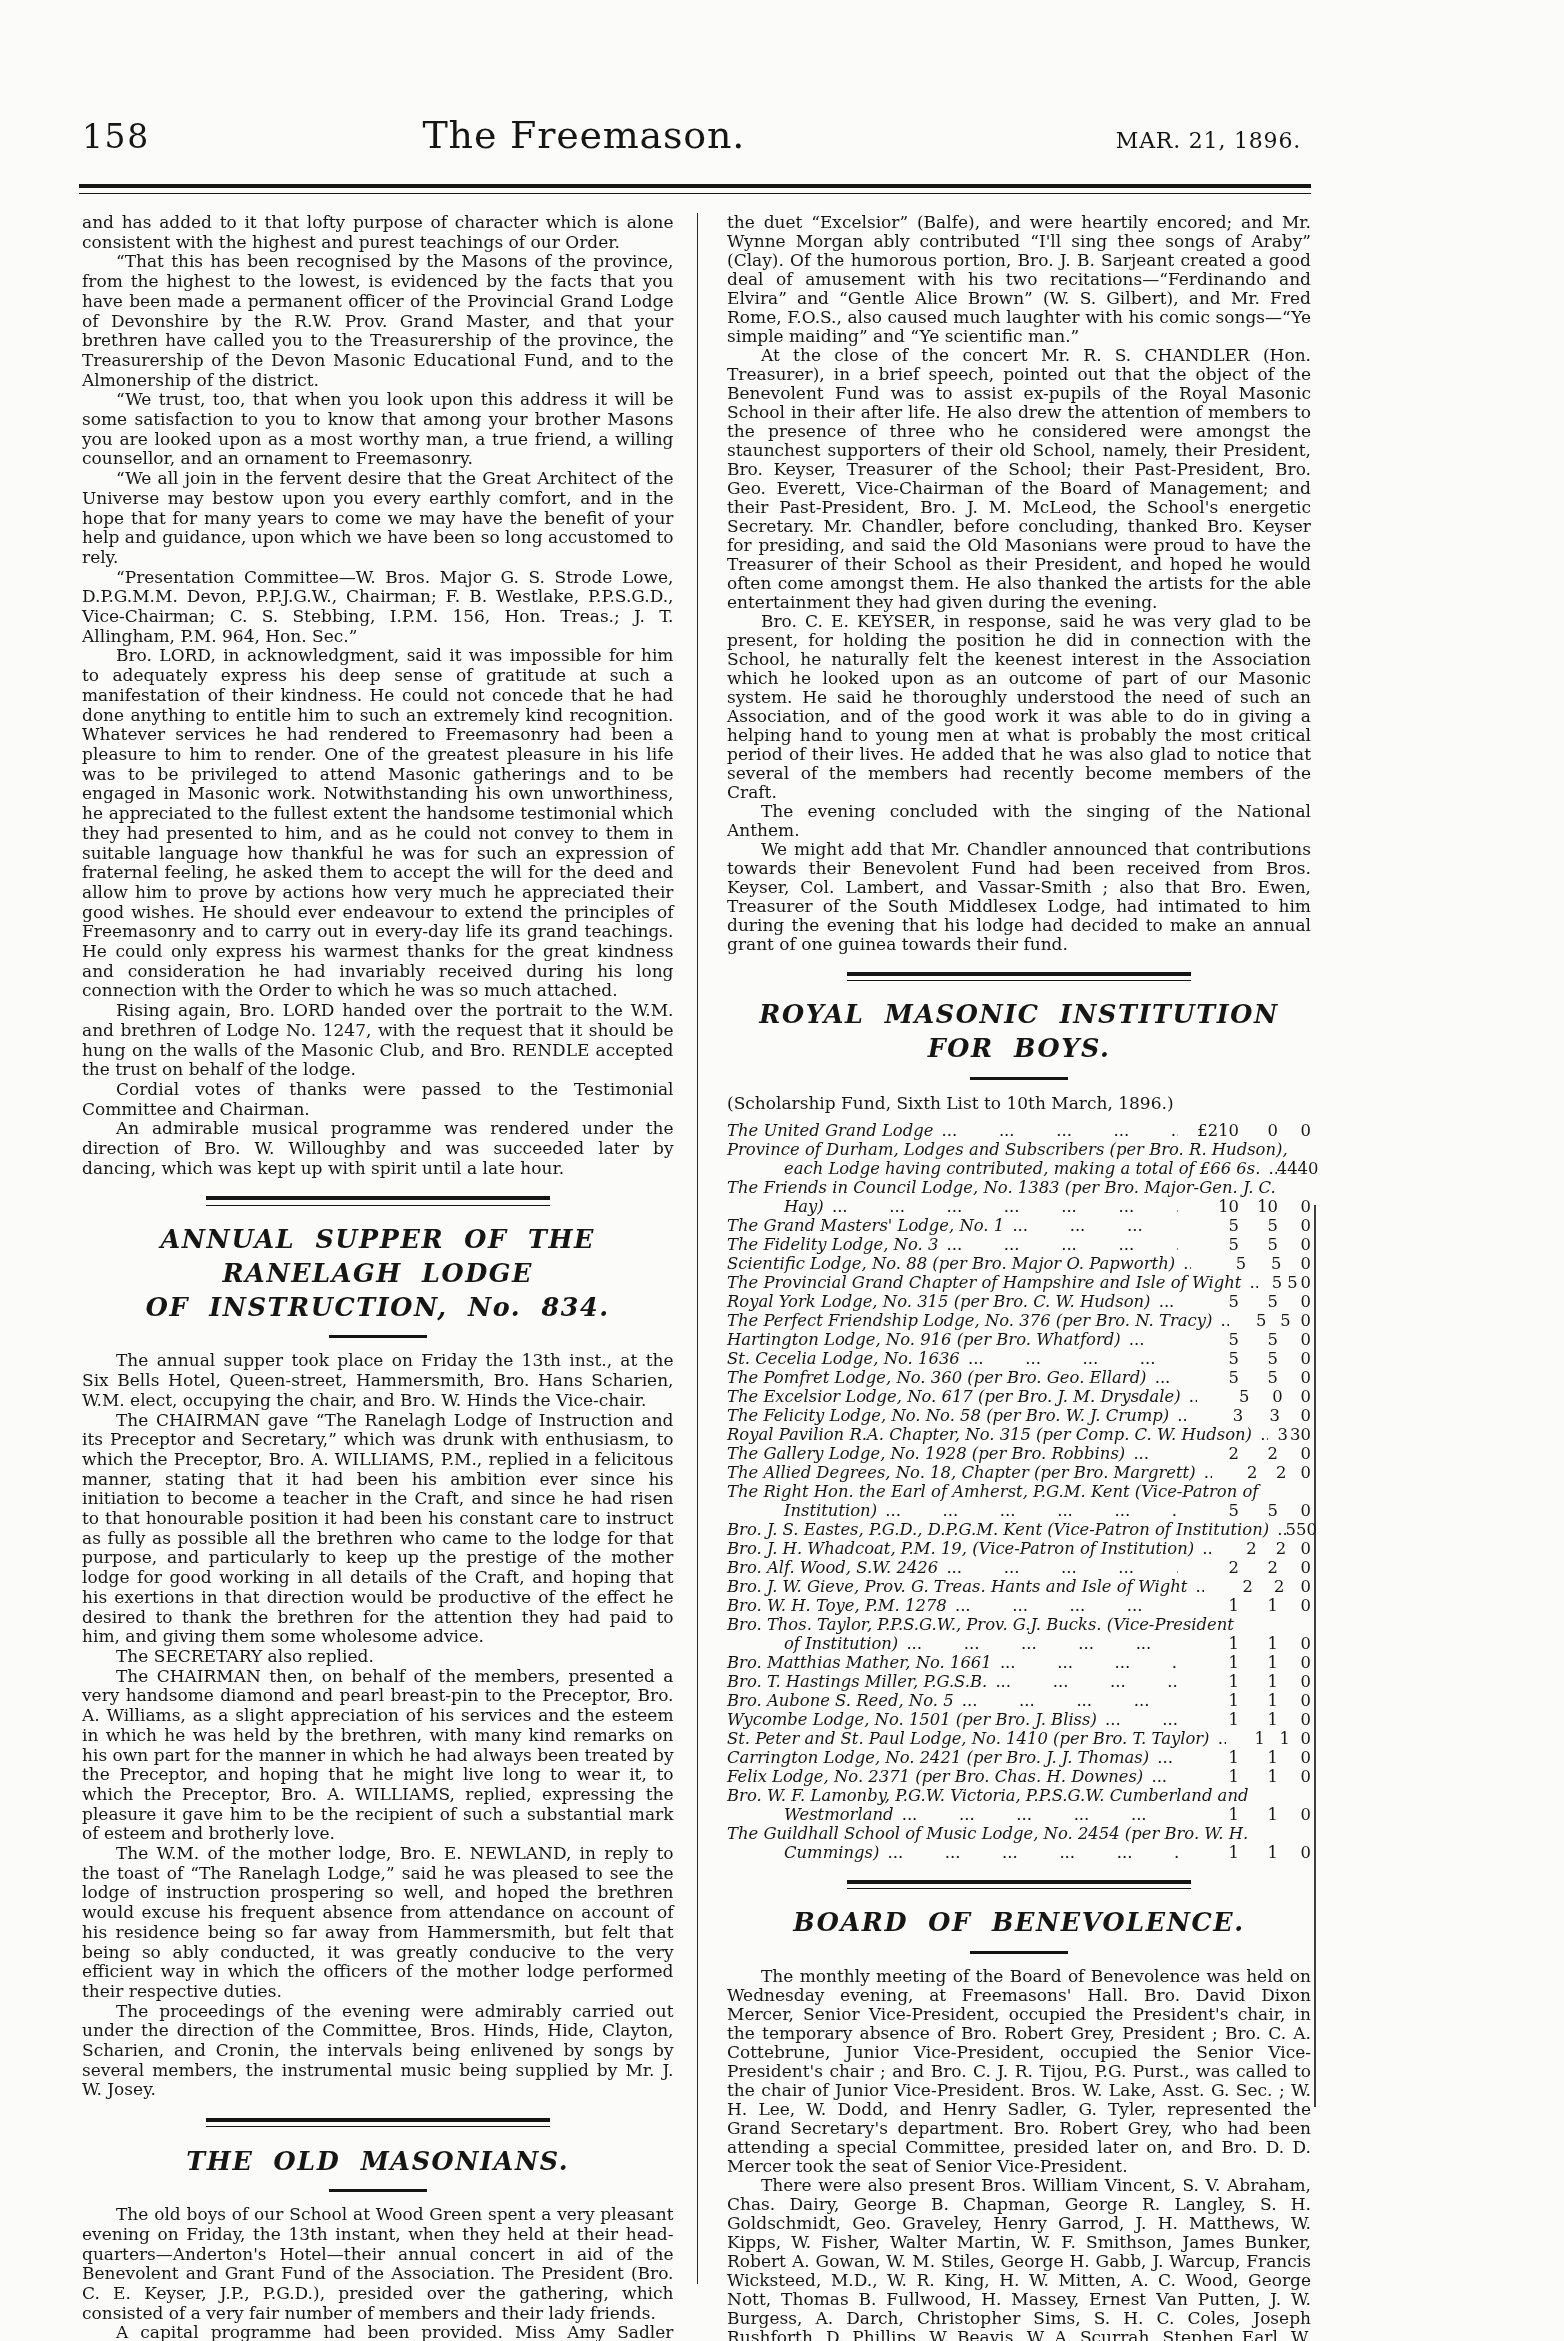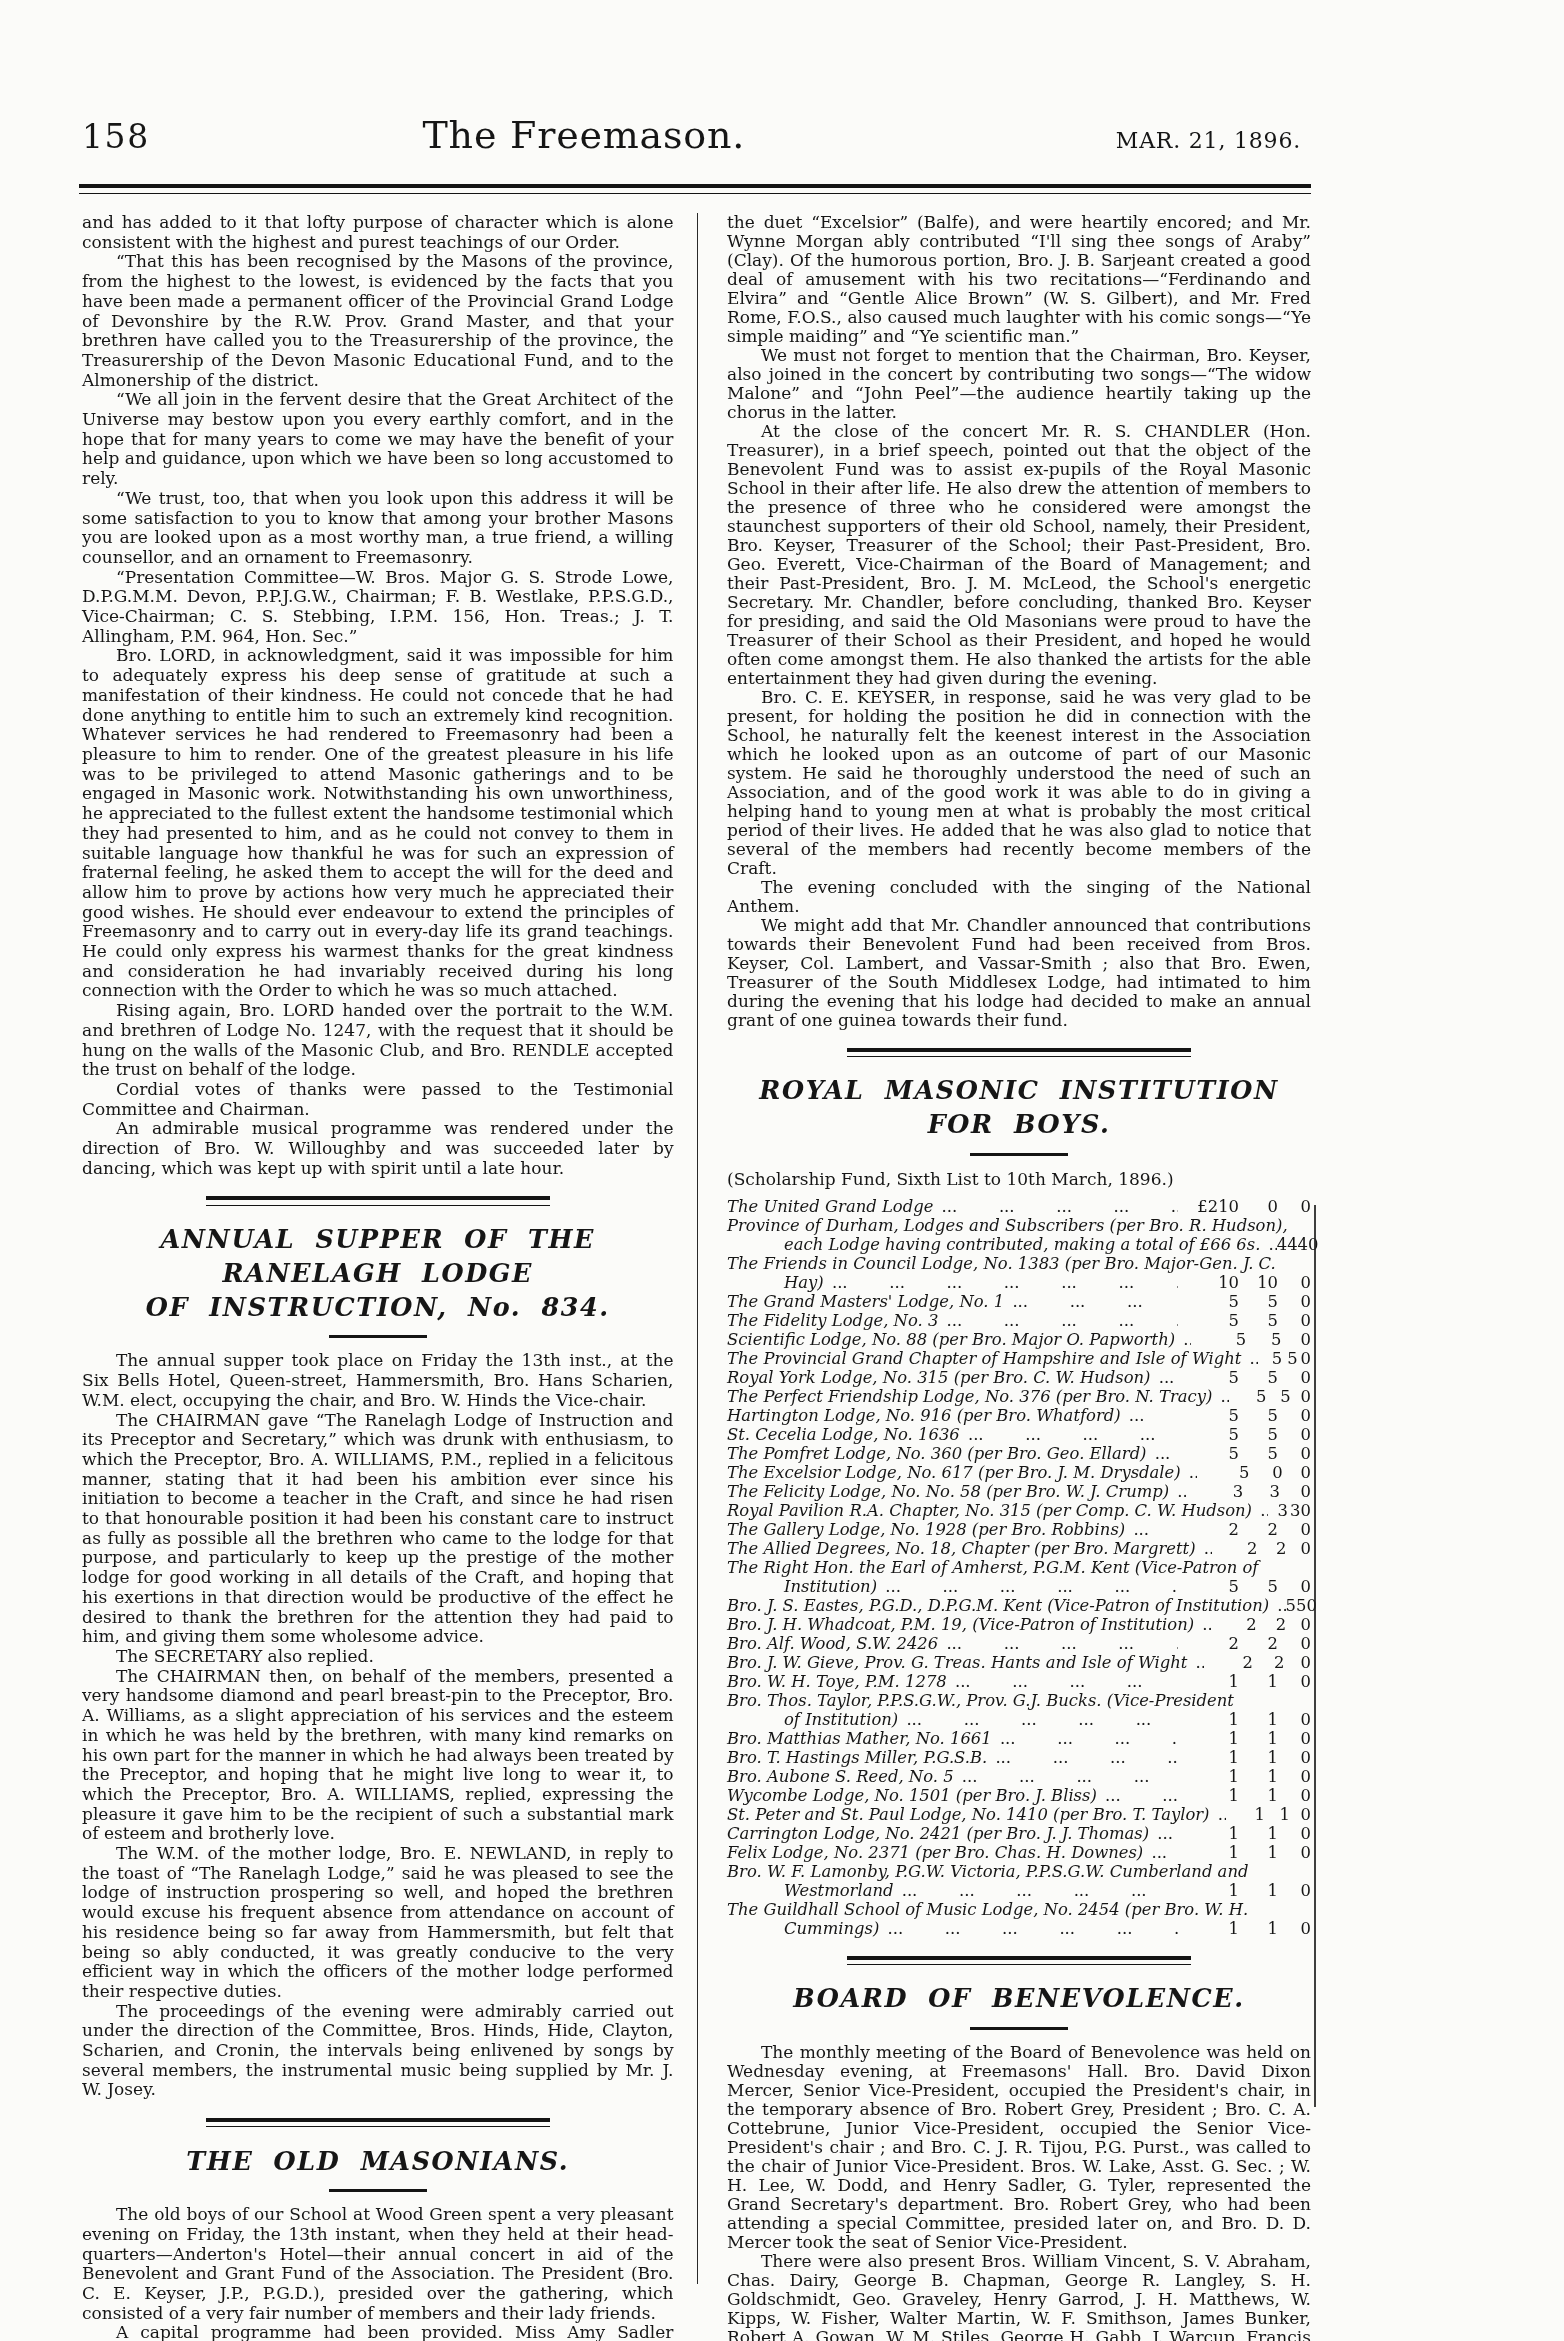--- a/index.html
+++ b/index.html
@@ -81,22 +81,22 @@
     <span class="dateline">MAR. 21, 1896.</span>
   </header>
   <div class="headrule"></div>
 
   <main class="columns">
 
     <section class="col left">
       <div>
           <p class="para flush">and has added to it that lofty purpose of character which is alone consistent with the highest and purest teachings of our Order.</p>
           <p class="para">“That this has been recognised by the Masons of the province, from the highest to the lowest, is evidenced by the facts that you have been made a permanent officer of the Provincial Grand Lodge of Devonshire by the R.W. Prov. Grand Master, and that your brethren have called you to the Treasurership of the province, the Treasurership of the Devon Masonic Educational Fund, and to the Almonership of the district.</p>
+          <p class="para">“We trust, too, that when you look upon this address it will be some satisfaction to you to know that among your brother Masons you are looked upon as a most worthy man, a true friend, a willing counsellor, and an ornament to Freemasonry.</p>
           <p class="para">“We all join in the fervent desire that the Great Architect of the Universe may bestow upon you every earthly comfort, and in the hope that for many years to come we may have the benefit of your help and guidance, upon which we have been so long accustomed to rely.</p>
-          <p class="para">“We trust, too, that when you look upon this address it will be some satisfaction to you to know that among your brother Masons you are looked upon as a most worthy man, a true friend, a willing counsellor, and an ornament to Freemasonry.</p>
           <p class="para">“Presentation Committee—W. Bros. Major G. S. Strode Lowe, D.P.G.M.M. Devon, P.P.J.G.W., Chairman; F. B. Westlake, P.P.S.G.D., Vice-Chairman; C. S. Stebbing, I.P.M. 156, Hon. Treas.; J. T. Allingham, P.M. 964, Hon. Sec.”</p>
           <p class="para">Bro. LORD, in acknowledgment, said it was impossible for him to adequately express his deep sense of gratitude at such a manifestation of their kindness.  He could not concede that he had done anything to entitle him to such an extremely kind recognition.  Whatever services he had rendered to Freemasonry had been a pleasure to him to render.  One of the greatest pleasure in his life was to be privileged to attend Masonic gatherings and to be engaged in Masonic work.  Notwithstanding his own unworthiness, he appreciated to the fullest extent the handsome testimonial which they had presented to him, and as he could not convey to them in suitable language how thankful he was for such an expression of fraternal feeling, he asked them to accept the will for the deed and allow him to prove by actions how very much he appreciated their good wishes.  He should ever endeavour to extend the principles of Freemasonry and to carry out in every-day life its grand teachings.  He could only express his warmest thanks for the great kindness and consideration he had invariably received during his long connection with the Order to which he was so much attached.</p>
           <p class="para">Rising again, Bro. LORD handed over the portrait to the W.M. and brethren of Lodge No. 1247, with the request that it should be hung on the walls of the Masonic Club, and Bro. RENDLE accepted the trust on behalf of the lodge.</p>
           <p class="para">Cordial votes of thanks were passed to the Testimonial Committee and Chairman.</p>
           <p class="para">An admirable musical programme was rendered under the direction of Bro. W. Willoughby and was succeeded later by dancing, which was kept up with spirit until a late hour.</p>
         </div>
 
       <div class="sep"></div>
 
       <h2 class="headline">
@@ -119,21 +119,20 @@
       <div class="hrule"></div>
       <div>
           <p class="para">The old boys of our School at Wood Green spent a very pleasant evening on Friday, the 13th instant, when they held at their head-quarters—Anderton's Hotel—their annual concert in aid of the Benevolent and Grant Fund of the Association.  The President (Bro. C. E. Keyser, J.P., P.G.D.), presided over the gathering, which consisted of a very fair number of members and their lady friends.</p>
           <p class="para">A capital programme had been provided.  Miss Amy Sadler charmingly rendered “Will he come?” (Sullivan) and “Rory O'More” (Lover);  Miss Lily Winch delighted everybody with her two songs—“In the chimney corner” and “Rory Darlin'”—and Miss Blanche Dunnett, G.S.M., proved her thorough mastery of the instrument in her brilliant playing of the pianoforte solo, “Pluie de Corail” (Duraud de Grau).  The programme was further contributed by Bro. C. Patrick O'Doherty (O.M.), who sang “In love and war” (Dandridge), and, in conjunction with Mr. H  W. Orchard, admirably rendered the duet, “The moon hath raised her lamp above” (Benedict);  Mr. H. W. Orchard also sang “I seek for thee in every flower.”  The Curfew Glee Singers were a great success in their rendering of “The banks of Allan Water,” “Simple Simon,” and “The catastrophe,” earning well-deserved applause ;  Misses S. Hunt and A. H. Evans gave</p>
         </div>
     </section>
 
     <section class="col right">
       <div>
           <p class="para flush">the duet “Excelsior” (Balfe), and were heartily encored;  and Mr. Wynne Morgan ably contributed “I'll sing thee songs of Araby” (Clay).  Of the humorous portion, Bro. J. B. Sarjeant created a good deal of amusement with his two recitations—“Ferdinando and Elvira” and “Gentle Alice Brown” (W. S. Gilbert), and Mr. Fred Rome, F.O.S., also caused much laughter with his comic songs—“Ye simple maiding” and “Ye scientific man.”</p>
-          <p class="para">We must not forget to mention that the Chairman, Bro. Keyser, also joined in the concert by contributing two songs—“The widow Malone” and “John Peel”—the audience heartily taking up the chorus in the latter.</p>
           <p class="para">At the close of the concert Mr. R. S. CHANDLER (Hon. Treasurer), in a brief speech, pointed out that the object of the Benevolent Fund was to assist ex-pupils of the Royal Masonic School in their after life.  He also drew the attention of members to the presence of three who he considered were amongst the staunchest supporters of their old School, namely, their President, Bro. Keyser, Treasurer of the School;  their Past-President, Bro. Geo. Everett, Vice-Chairman of the Board of Management;  and their Past-President, Bro. J. M. McLeod, the School's energetic Secretary.  Mr. Chandler, before concluding, thanked Bro. Keyser for presiding, and said the Old Masonians were proud to have the Treasurer of their School as their President, and hoped he would often come amongst them.  He also thanked the artists for the able entertainment they had given during the evening.</p>
           <p class="para">Bro. C. E. KEYSER, in response, said he was very glad to be present, for holding the position he did in connection with the School, he naturally felt the keenest interest in the Association which he looked upon as an outcome of part of our Masonic system.  He said he thoroughly understood the need of such an Association, and of the good work it was able to do in giving a helping hand to young men at what is probably the most critical period of their lives.  He added that he was also glad to notice that several of the members had recently become members of the Craft.</p>
           <p class="para">The evening concluded with the singing of the National Anthem.</p>
           <p class="para">We might add that Mr. Chandler announced that contributions towards their Benevolent Fund had been received from Bros. Keyser, Col. Lambert, and Vassar-Smith ;  also that Bro. Ewen, Treasurer of the South Middlesex Lodge, had intimated to him during the evening that his lodge had decided to make an annual grant of one guinea towards their fund.</p>
         </div>
 
       <div class="sep"></div>
 
       <h2 class="headline">ROYAL MASONIC INSTITUTION FOR BOYS.</h2>
       <div class="hrule"></div>

